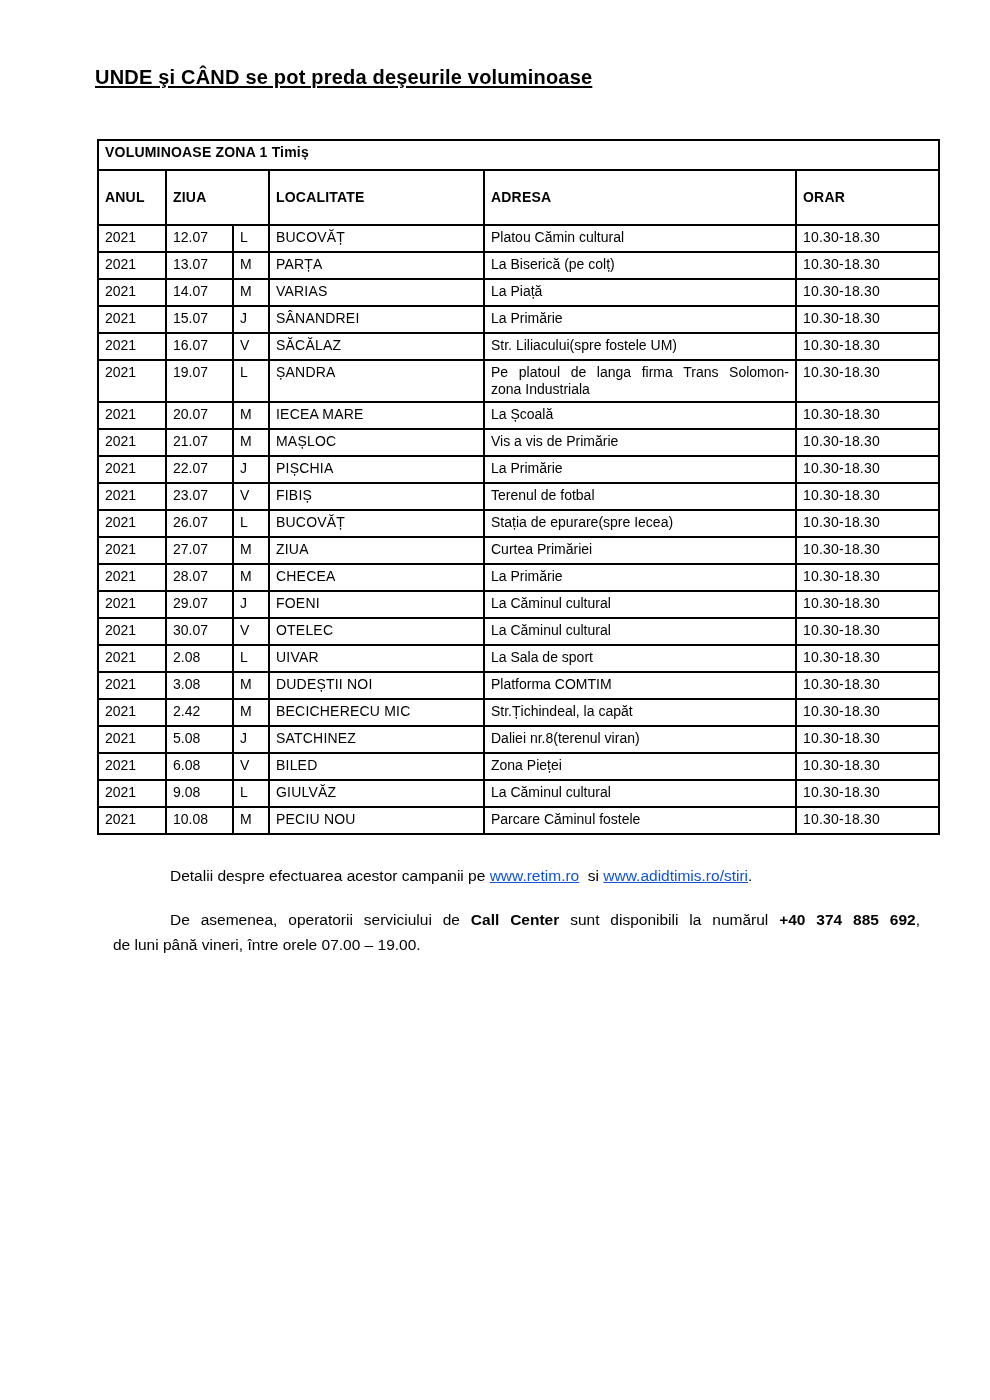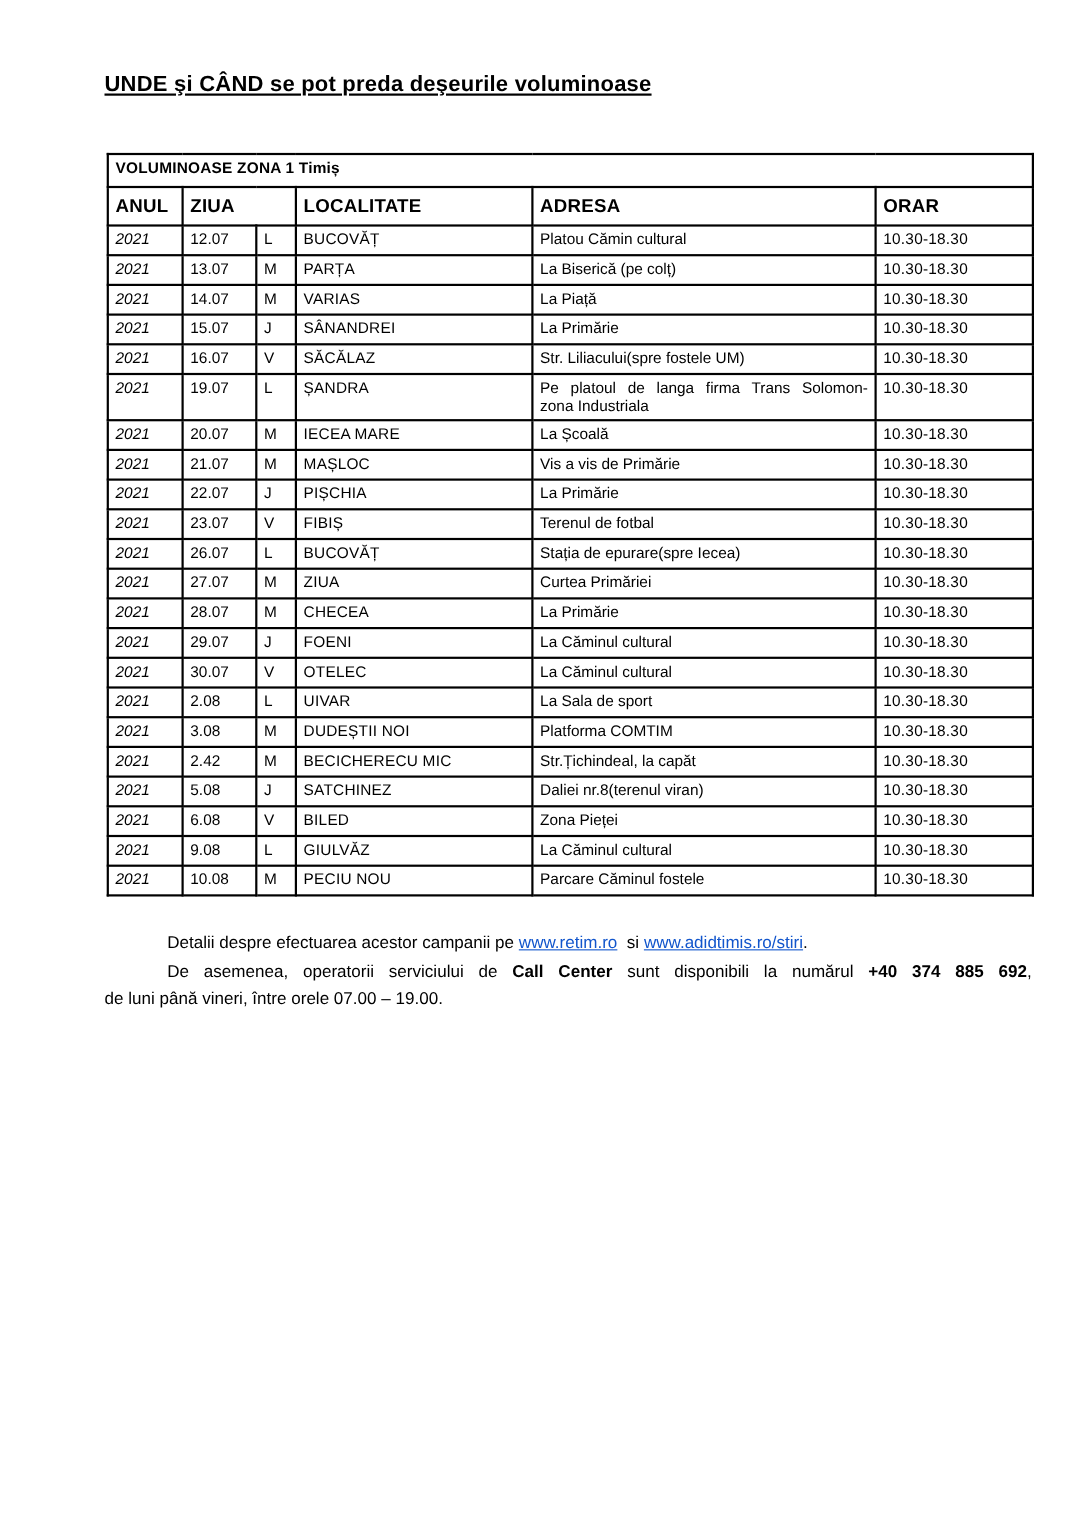--- a/index.html
+++ b/index.html
@@ -50,45 +50,45 @@
     word-wrap: break-word;
   }
   .title-cell {
     font-size: 17px;
     font-weight: bold;
     height: 22px;
     padding: 4px 8px 3px 8px;
     letter-spacing: 0.2px;
   }
   table.schedule th {
-    font-size: 17px;
+    font-size: 14px;
     font-weight: bold;
     height: 15px;
-    padding: 8px 6px;
+    padding: 18px 6px;
     letter-spacing: 0.2px;
   }
-  .c-anul  { height: 19px; padding-left: 9px; font-style: italic; }
+  .c-anul  { height: 19px; padding-left: 9px; }
   .c-data  { padding-left: 9px; }
   .c-zi    { text-align: center; padding-left: 2px; padding-right: 2px; }
   .c-loc   { letter-spacing: 0.2px; }
   .c-adr   { text-align: justify; }
   .c-orar  { font-size: 16.5px; line-height: 20px; padding-top: 2px; letter-spacing: 0.2px; }
   .jfull   { text-align: justify; text-align-last: justify; }
 
   
   .footer {
     position: absolute;
     left: 95px;
     top: 845px;
     width: 843px;
     font-size: 15.5px;
     line-height: 25.5px;
   }
   .footer p, .footer .p2 {
-    margin: 0;
+    margin: 18px;
   }
   .indent-first {
     text-indent: 57px;
   }
   .p2-line1 {
     text-indent: 57px;
     text-align: justify;
     text-align-last: justify;
   }
   .p2-line2 {

